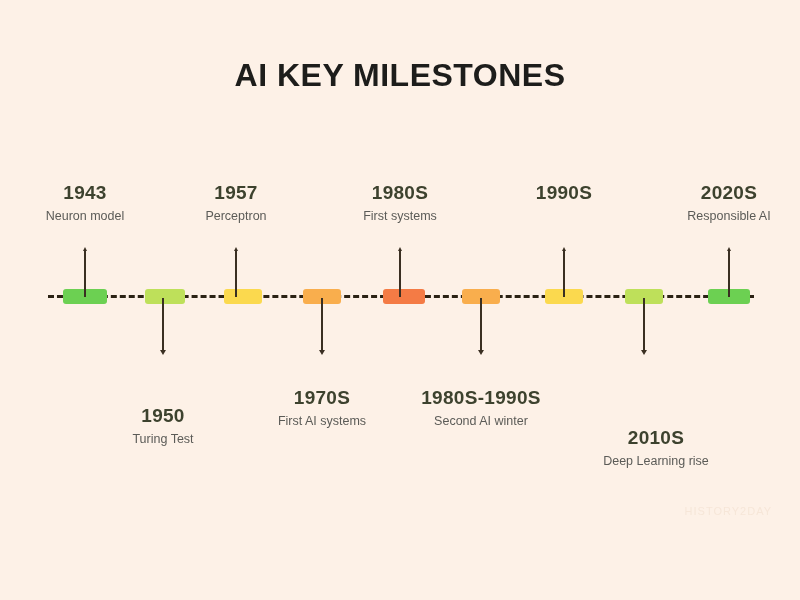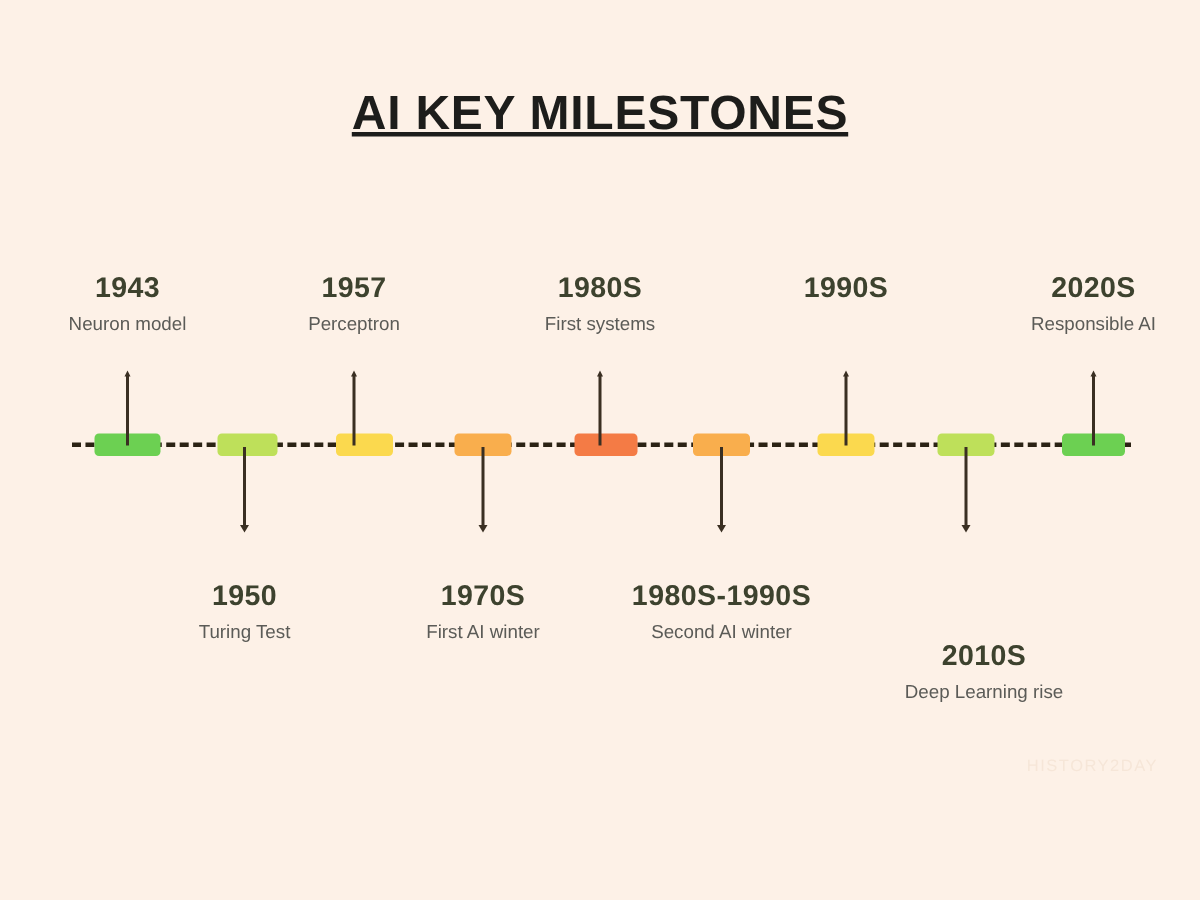--- a/index.html
+++ b/index.html
@@ -25,21 +25,20 @@
   .title {
     position: absolute;
     top: 57px;
     left: 0;
     width: 800px;
     text-align: center;
     font-size: 32px;
     font-weight: bold;
     letter-spacing: 0.5px;
     color: #1d1d1b;
-    text-decoration: underline;
   }
 
   
   .axis {
     position: absolute;
     left: 48px;
     top: 295px;
     width: 706px;
     height: 0;
     border-top: 3px dashed #2b2214;
@@ -178,27 +177,27 @@
         <div class="year">1980S</div>
         <div class="desc">First systems</div>
       </div>
       <div class="lbl above" style="left: 454px;">
         <div class="year">1990S</div>
       </div>
       <div class="lbl above" style="left: 619px;">
         <div class="year">2020S</div>
         <div class="desc">Responsible AI</div>
       </div>
-      <div class="lbl below" style="left: 53px;">
+      <div class="lbl below" style="left: 53px; margin-top: 18px;">
         <div class="year">1950</div>
         <div class="desc">Turing Test</div>
       </div>
       <div class="lbl below" style="left: 212px;">
         <div class="year">1970S</div>
-        <div class="desc">First AI winter</div>
+        <div class="desc">First AI systems</div>
       </div>
       <div class="lbl below" style="left: 371px;">
         <div class="year">1980S-1990S</div>
         <div class="desc">Second AI winter</div>
       </div>
       <div class="lbl below" style="left: 546px; margin-top: 40px;">
         <div class="year">2010S</div>
         <div class="desc">Deep Learning rise</div>
       </div>
     </div>

